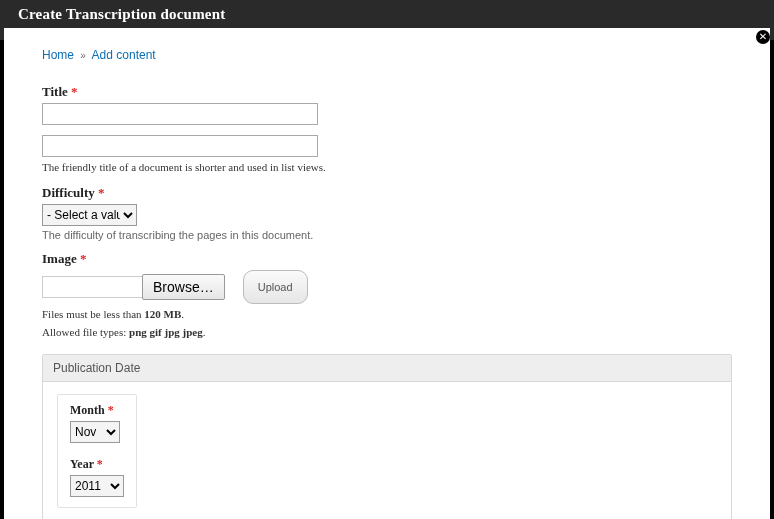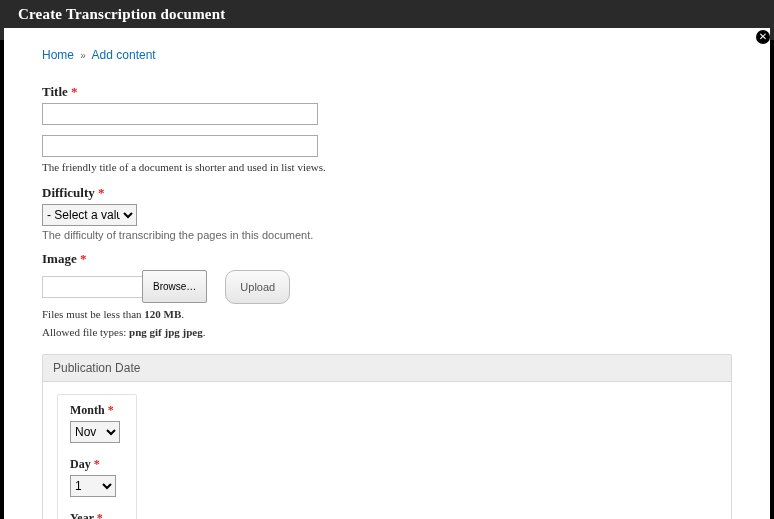--- a/index.html
+++ b/index.html
@@ -14,21 +14,21 @@
   .field { margin-bottom: 10px; }
   .field-label { font-weight: bold; font-size: 13px; margin-bottom: 3px; display: block; }
   .req { color: #d22; }
   input.txt { width: 276px; height: 22px; border: 1px solid #aaa; padding: 2px 4px; font-family: inherit; font-size: 12px; }
   .help { font-size: 11px; color: #333; margin-top: 3px; line-height: 1.35; }
   .help-grey { font-family: Arial, sans-serif; font-size: 11px; color: #666; margin-top: 3px; }
   select { border: 1px solid #999; background: #f4f4f4; font-size: 12px; height: 22px; }
   select.diff { width: 95px; }
   .file-row { display: flex; align-items: center; gap: 0; }
   .file-name { width: 100px; height: 22px; border: 1px solid #ccc; border-right: none; }
-  button.browse { height: 33px; font-size: 10px; padding: 0 10px; background: linear-gradient(#fafafa,#e6e6e6); border: 1px solid #999; border-radius: 2px; cursor: pointer; }
+  button.browse { height: 26px; font-size: 14px; padding: 0 10px; background: linear-gradient(#fafafa,#e6e6e6); border: 1px solid #999; border-radius: 2px; cursor: pointer; }
   button.upload { height: 34px; font-size: 11px; margin-left: 18px; padding: 0 14px; background: linear-gradient(#fafafa,#e6e6e6); border: 1px solid #bbb; border-radius: 10px; cursor: pointer; color: #555; }
   .fieldset { border: 1px solid #d8d8d8; border-radius: 2px; margin-top: 14px; }
   .fieldset-legend { background: #eee; padding: 6px 10px; font-family: Arial, sans-serif; font-size: 12px; color: #555; border-bottom: 1px solid #d8d8d8; }
   .fieldset-body { padding: 12px 14px 22px; }
   .date-box { display: inline-flex; gap: 14px; border: 1px solid #e2e2e2; padding: 8px 12px 10px; border-radius: 2px; flex-direction: column; }
   .date-col label { font-weight: bold; font-size: 12px; display: block; margin-bottom: 3px; }
   .date-col select { width: 46px; }
   .date-col select.mon { width: 50px; }
   .date-col select.yr { width: 54px; }
 </style>
@@ -88,24 +88,20 @@
 
     <div class="fieldset">
       <div class="fieldset-legend">Publication Date</div>
       <div class="fieldset-body">
         <div class="date-box">
           <div class="date-col">
             <label><span>Month</span> <span class="req">*</span></label>
             <select class="mon"><option>Nov</option></select>
           </div>
           <div class="date-col">
-            <label><span>Day</span> <span class="req">*</span></label>
-            <select><option>1</option></select>
-          </div>
-          <div class="date-col">
             <label><span>Year</span> <span class="req">*</span></label>
             <select class="yr"><option>2011</option></select>
           </div>
         </div>
       </div>
     </div>
 
   </div>
 </div>
 

